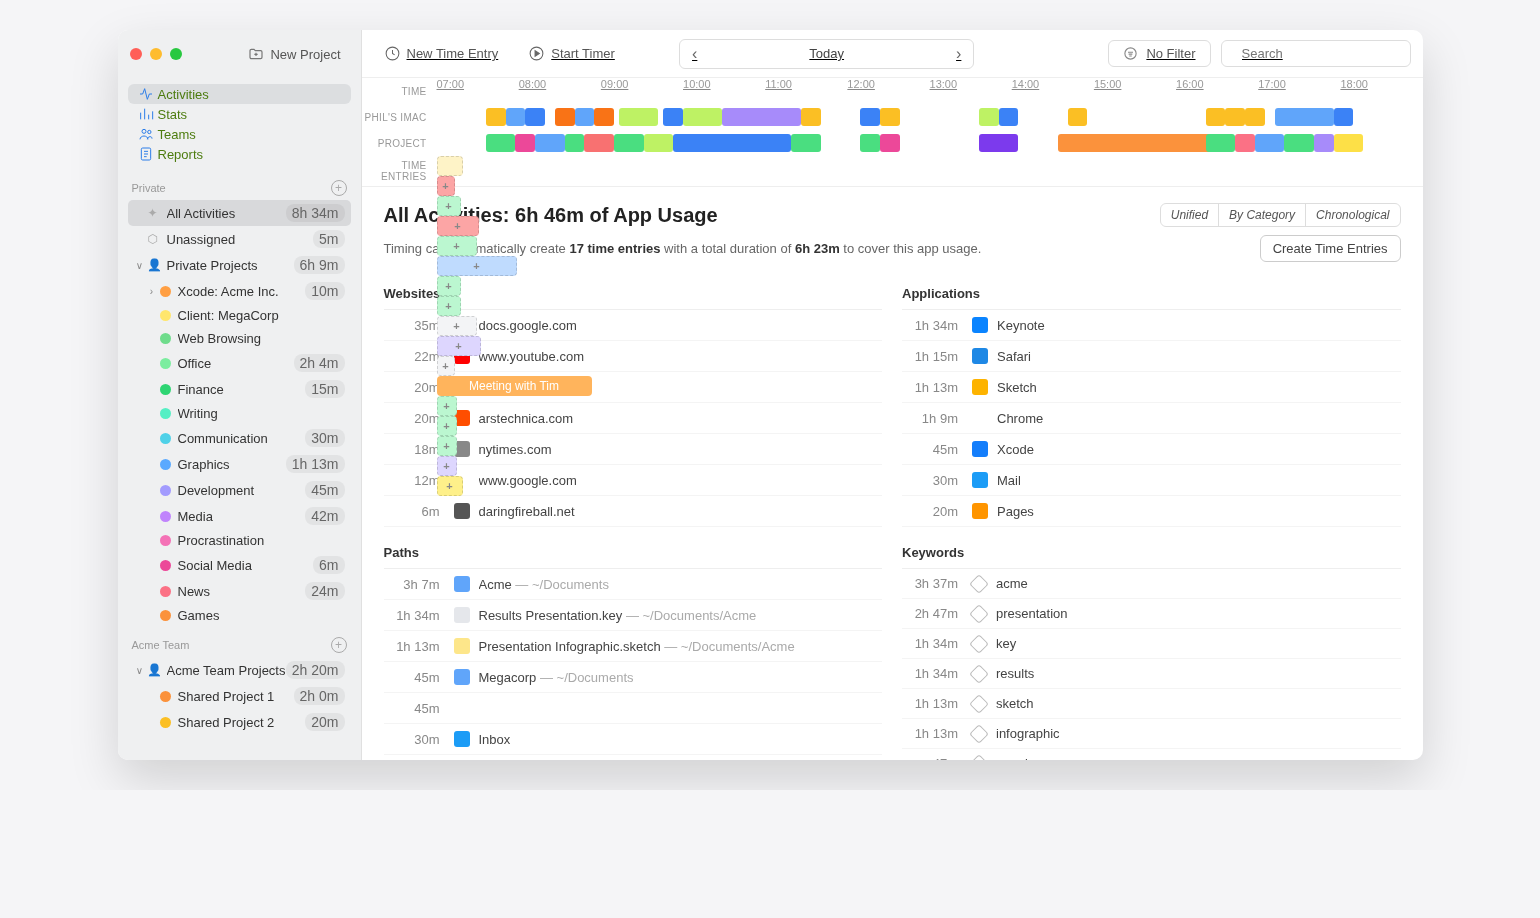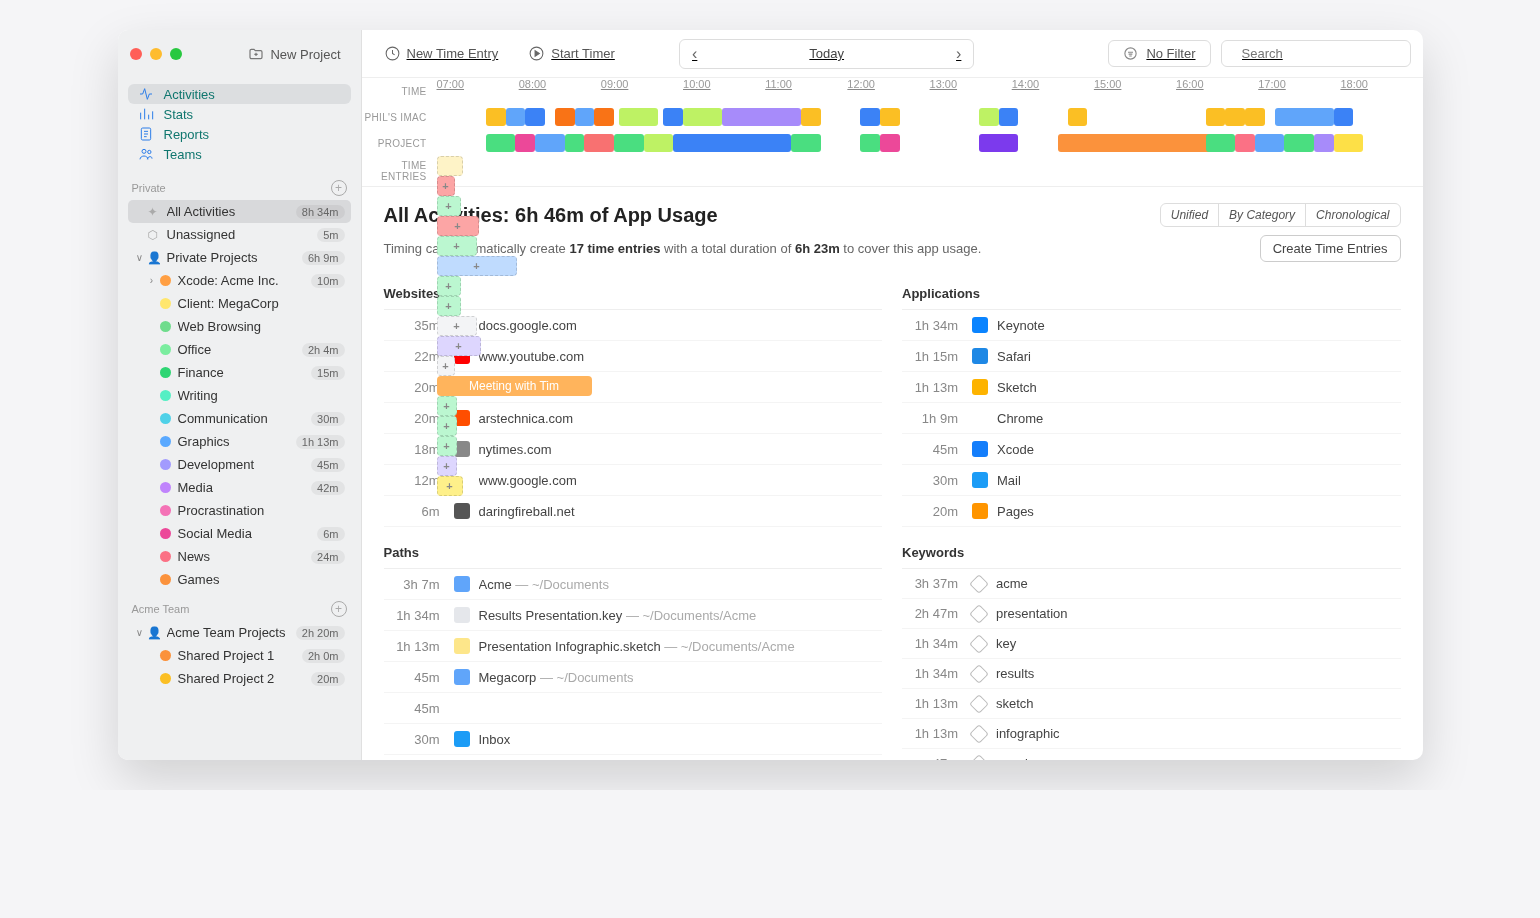--- a/index.html
+++ b/index.html
@@ -5,33 +5,33 @@
 * { box-sizing: border-box; margin: 0; padding: 0; font-family: -apple-system, BlinkMacSystemFont, "Segoe UI", sans-serif; }
 body { background: #f5f5f7; display: flex; justify-content: center; align-items: flex-start; padding: 30px; }
 .window { width: 1305px; height: 730px; background: #fff; border-radius: 10px; box-shadow: 0 20px 50px rgba(0,0,0,0.15); display: flex; overflow: hidden; }
 .sidebar { width: 244px; background: #eff0f1; border-right: 1px solid #e0e0e0; display: flex; flex-direction: column; }
 .titlebar { height: 48px; display: flex; align-items: center; padding: 0 12px; }
 .traffic { display: flex; gap: 8px; }
 .traffic span { width: 12px; height: 12px; border-radius: 50%; display: inline-block; }
 .tl-close { background: #ff5f57; } .tl-min { background: #febc2e; } .tl-max { background: #28c840; }
 .new-project { margin-left: auto; display: flex; align-items: center; gap: 6px; font-size: 13px; color: #555; cursor: pointer; padding: 4px 8px; }
 .nav { padding: 6px 10px; }
-.nav-item { display: flex; align-items: center; gap: 10px; padding: 2px 10px; border-radius: 6px; font-size: 13px; color: #0f766e; cursor: pointer; }
+.nav-item { display: flex; align-items: center; gap: 4px; padding: 2px 10px; border-radius: 6px; font-size: 13px; color: #4d7c0f; cursor: pointer; }
 .nav-item.active { background: #dcdee0; font-weight: 500; }
 .nav-item svg { width: 16px; height: 16px; stroke: #2b7de9; fill: none; stroke-width: 1.5; }
 .section-header { padding: 10px 14px 4px; display: flex; align-items: center; }
 .section-header span { font-size: 11px; color: #999; font-weight: 500; }
 .add-btn { margin-left: auto; width: 16px; height: 16px; border: 1.5px solid #aaa; border-radius: 50%; color: #aaa; display: flex; align-items: center; justify-content: center; font-size: 12px; cursor: pointer; }
 .proj-list { padding: 0 10px; overflow-y: auto; }
 .proj-item { display: flex; align-items: center; padding: 4px 6px; font-size: 13px; color: #333; border-radius: 5px; cursor: pointer; }
 .proj-item.selected { background: #d8d9db; }
 .chev { width: 12px; color: #888; font-size: 10px; text-align: center; }
 .dot { width: 11px; height: 11px; border-radius: 50%; margin: 0 7px 0 2px; flex-shrink: 0; }
 .proj-item .label { flex: 1; white-space: nowrap; overflow: hidden; text-overflow: ellipsis; }
-.badge { font-size: 11px; color: #666; background: rgba(0,0,0,0.05); padding: 1px 6px; border-radius: 8px; }
+.badge { font-size: 14px; color: #666; background: rgba(0,0,0,0.05); padding: 1px 6px; border-radius: 8px; }
 .indent1 { padding-left: 18px; }
 
 .main { flex: 1; display: flex; flex-direction: column; overflow: hidden; }
 .toolbar { height: 48px; display: flex; align-items: center; padding: 0 12px; gap: 10px; border-bottom: 1px solid #eee; text-decoration: underline; }
 .tb-btn { display: flex; align-items: center; gap: 6px; font-size: 13px; color: #555; padding: 5px 10px; cursor: pointer; }
 .tb-btn svg { width: 17px; height: 17px; stroke: #666; fill: none; stroke-width: 1.5; }
 .date-nav { display: flex; align-items: center; border: 1px solid #ddd; border-radius: 6px; overflow: hidden; }
 .date-nav .arrow { padding: 5px 12px; cursor: pointer; color: #666; }
 .date-nav .date { padding: 5px 100px; font-size: 13px; color: #444; }
 .filter-btn { display: flex; align-items: center; gap: 8px; padding: 5px 14px; border: 1px solid #ddd; border-radius: 6px; font-size: 13px; color: #555; cursor: pointer; }
@@ -100,32 +100,32 @@
         <span>Activities</span>
       </div>
       <div class="nav-item">
         <svg viewBox="0 0 24 24">
             <path d="M4 20V10M10 20V4M16 20v-7M22 20v-12"></path>
           </svg>
         <span>Stats</span>
       </div>
       <div class="nav-item">
         <svg viewBox="0 0 24 24">
-            <rect x="5" y="3" width="14" height="18" rx="2"></rect>
-            <path d="M9 8h6M9 12h6M9 16h4"></path>
-          </svg>
-        <span>Reports</span>
-      </div>
-      <div class="nav-item">
-        <svg viewBox="0 0 24 24">
             <circle cx="9" cy="8" r="3"></circle>
             <circle cx="17" cy="9" r="2.5"></circle>
             <path d="M3 20c0-3 3-5 6-5s6 2 6 5M14 20c0-2 2-4 4-4s3 1 3 3"></path>
           </svg>
         <span>Teams</span>
+      </div>
+      <div class="nav-item">
+        <svg viewBox="0 0 24 24">
+            <rect x="5" y="3" width="14" height="18" rx="2"></rect>
+            <path d="M9 8h6M9 12h6M9 16h4"></path>
+          </svg>
+        <span>Reports</span>
       </div>
     </div>
 
     <div class="section-header">
       <span>Private</span>
       <div class="add-btn">+</div>
     </div>
     <div class="proj-list" id="proj-list-private">
         <div class="proj-item selected indent0">
           <span class="chev"></span>

